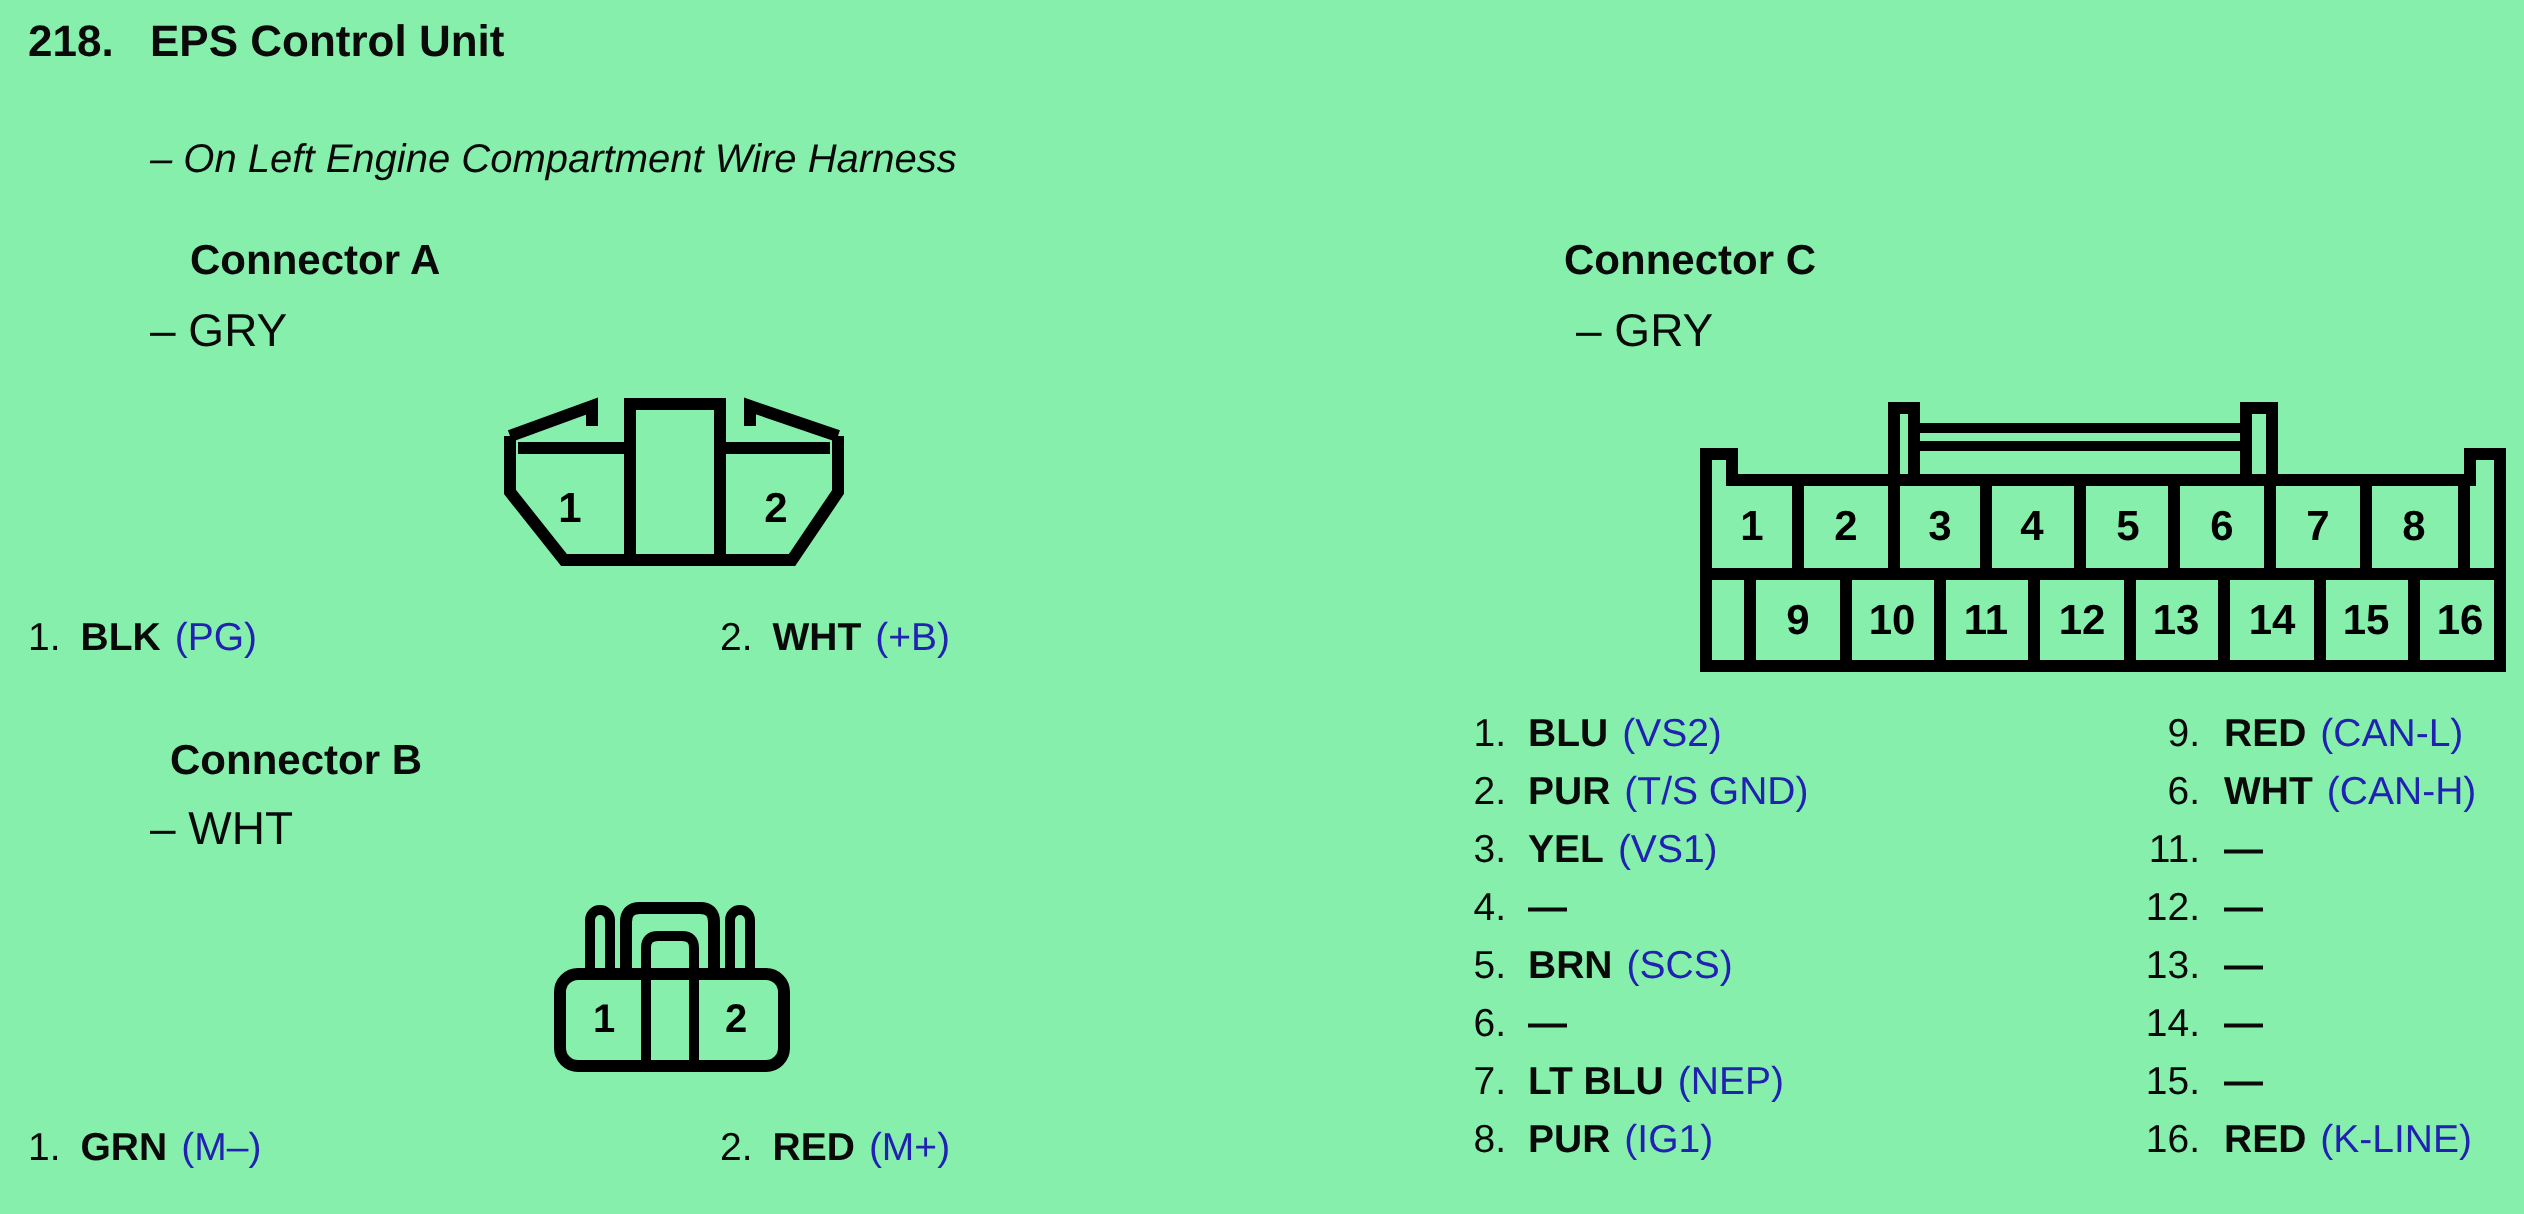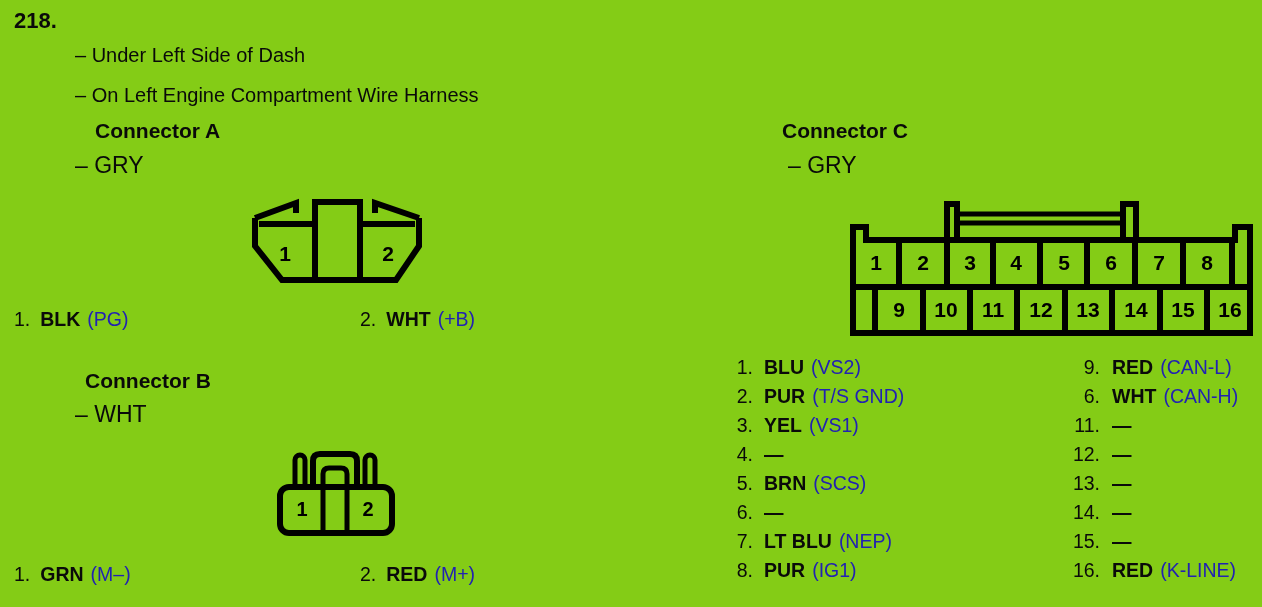--- a/index.html
+++ b/index.html
@@ -1,28 +1,28 @@
 <!DOCTYPE html>
 <html style="--accent: #2222b2; --ink: #0a0a0a;"><head>
 <meta charset="utf-8">
 <style>
   :root { --accent:#2222b2; --ink:#0a0a0a; }
   * { box-sizing:border-box; }
   html,body { margin:0; padding:0; background:#ffffff; }
   .page {
-    position:relative; width:1262px; height:607px; background:#84cc16;
+    position:relative; width:1262px; height:607px; background:#86efac;
     font-family:"Liberation Sans", sans-serif; color:var(--ink);
     overflow:hidden;
   }
   .abs { position:absolute; }
   .title-num { left:14px; top:8px; font-size:22px; font-weight:bold; }
   .title-text { left:75px; top:8px; font-size:22px; font-weight:bold; }
   .loc { left:75px; font-size:20px; }
   .loc-0 { top:44px; }
-  .loc-1 { top:84px; }
+  .loc-1 { top:69px;font-style:italic; }
   .sec-head { font-size:21px; font-weight:bold; }
   .sec-note { font-size:23px; }
   .a-head { left:75px; top:119px;margin-left:20px; }  .a-note { left:75px; top:152px; }
   .b-head { left:85px; top:369px; }  .b-note { left:75px; top:401px; }
   .c-head { left:782px; top:119px; } .c-note { left:788px; top:152px; }
 
   .pin-label { display:flex; font-size:19.5px; white-space:pre; }
   .pin-label .num  { margin-right:10px; }
   .pin-label .wire { margin-right:7px;font-weight:bold; }
   .sig { color:var(--accent); }
@@ -47,21 +47,21 @@
   .svg-a { left:248px; top:196px; }
   .svg-b { left:272px; top:448px; }
   .svg-c { left:846px; top:196px; }
 </style>
 </head>
 <body>
 
 <div class="page">
 
   <span class="abs title-num">218.</span>
-  <div class="abs loc loc-0">– Under Left Side of Dash</div>
+  <span class="abs title-text">EPS Control Unit</span>
   <div class="abs loc loc-1">– On Left Engine Compartment Wire Harness</div>
 
   <div class="abs sec-head a-head">Connector A</div>
   <div class="abs sec-note a-note">– GRY</div>
 
   <svg class="dia svg-a" width="180" height="92" viewBox="0 0 180 92">
     <path d="M 7 22 V 50 L 34 84 H 148 L 171 50 V 22" stroke-width="6"></path>
     <path d="M 7 22 L 48 7 V 17" stroke-width="6"></path>
     <path d="M 127 17 V 7 L 171 22" stroke-width="6"></path>
     <path d="M 11 28 H 64" stroke-width="6"></path>

